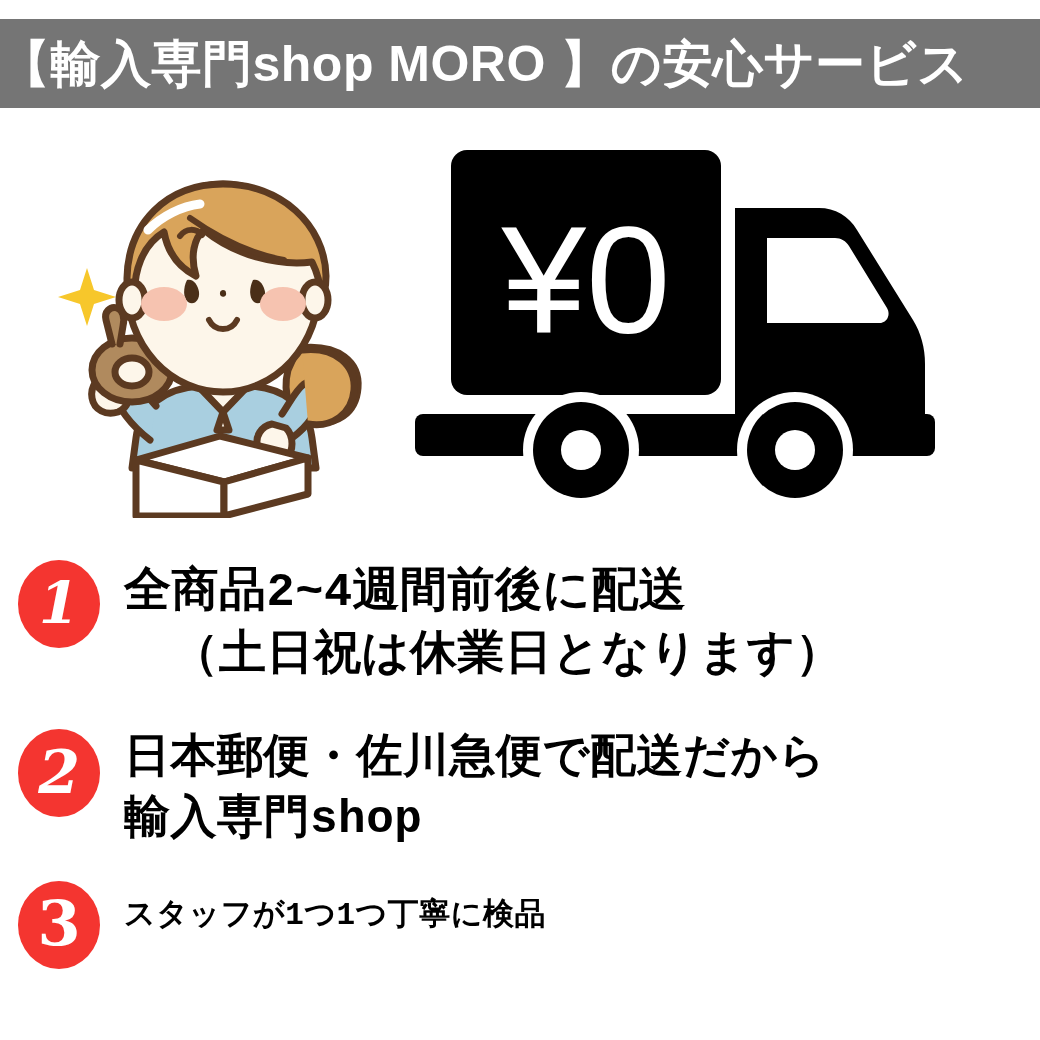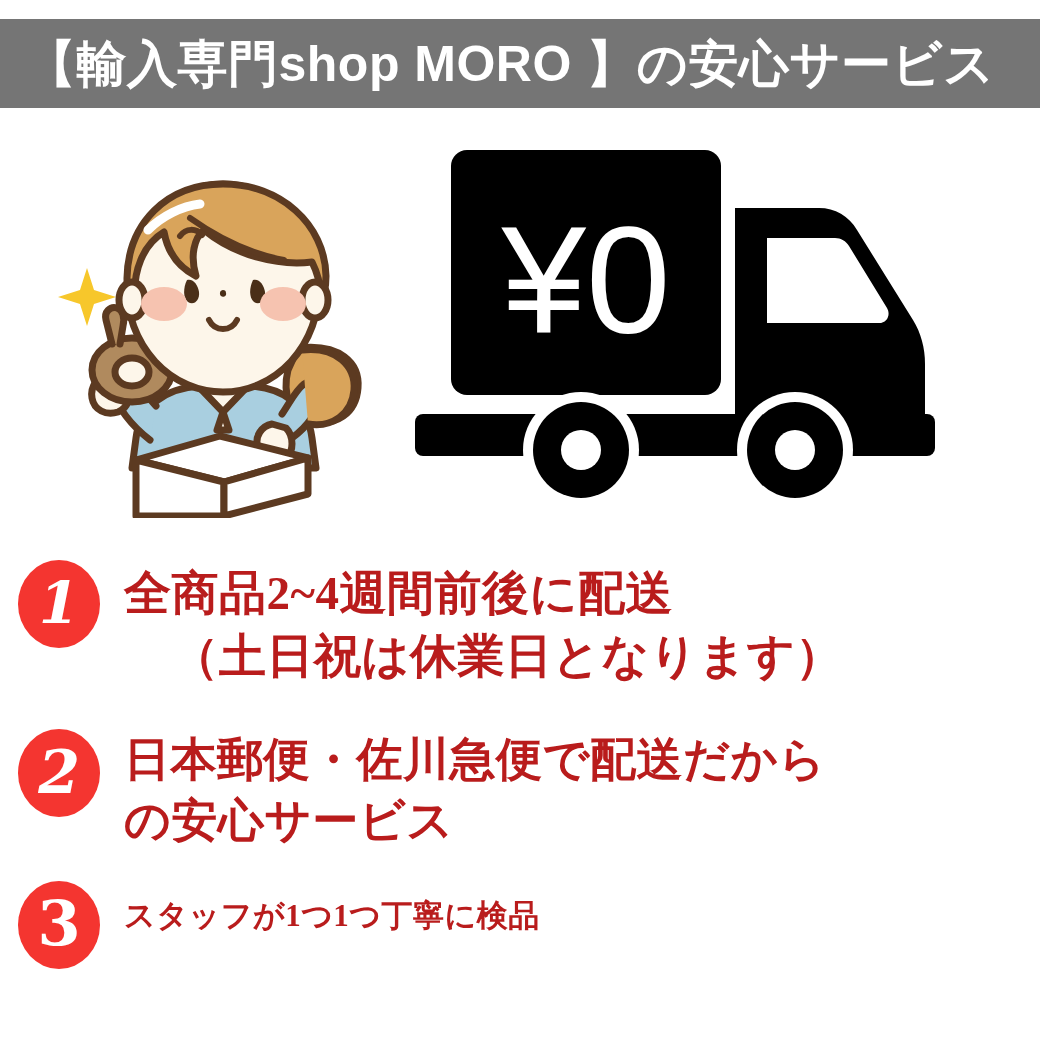--- a/index.html
+++ b/index.html
@@ -18,21 +18,20 @@
     position:absolute;left:0;top:19px;width:1040px;height:89px;
     background:#757575;
     display:flex;align-items:center;
   }
   .banner-title{
     color:#ffffff;
     font-family:"Liberation Sans","DejaVu Sans",sans-serif;
     font-weight:bold;
     font-size:50px;
     letter-spacing:0.5px;
-    padding-left:26px;
     white-space:nowrap;
     line-height:1;
   }
 
   
   .art-row{position:absolute;left:0;top:108px;width:1040px;height:420px;}
   .person-wrap{position:absolute;left:40px;top:30px;width:360px;height:380px;}
   .truck-wrap{position:absolute;left:415px;top:20px;width:600px;height:370px;}
 
   
@@ -63,22 +62,22 @@
     font-size:58px;
     line-height:1;
     padding-bottom:2px;
   }
   .badge-2 .num{font-size:60px;}
   .badge-3 .num{font-style:normal;font-size:62px;}
 
   .item-text{
     flex:1 1 auto;
     margin-left:24px;
-    color:#b91c1c;
-    font-family:Liberation Serif, serif;
+    color:#000000;
+    font-family:Liberation Mono, monospace;
     font-weight:bold;
     font-size:47px;
     line-height:1.33;
     letter-spacing:0.5px;
     white-space:pre-line;
   }
   .item-1 .item-text{font-size:47px;padding-top:2px;}
   .item-2 .item-text{font-size:46px;padding-top:0px;}
   .item-3 .item-text{font-size:31px;padding-top:14px;}
 </style>
@@ -193,21 +192,21 @@
       <div class="item-text">全商品2~4週間前後に配送
 　（土日祝は休業日となります）</div>
     </div>
 
     <div class="item item-2">
       <div class="badge badge-2">
         <div class="disc"></div>
         <div class="num">2</div>
       </div>
       <div class="item-text">日本郵便・佐川急便で配送だから
-の安心サービス</div>
+輸入専門shop</div>
     </div>
 
     <div class="item item-3">
       <div class="badge badge-3">
         <div class="disc"></div>
         <div class="num">3</div>
       </div>
       <div class="item-text">スタッフが1つ1つ丁寧に検品</div>
     </div>
 

